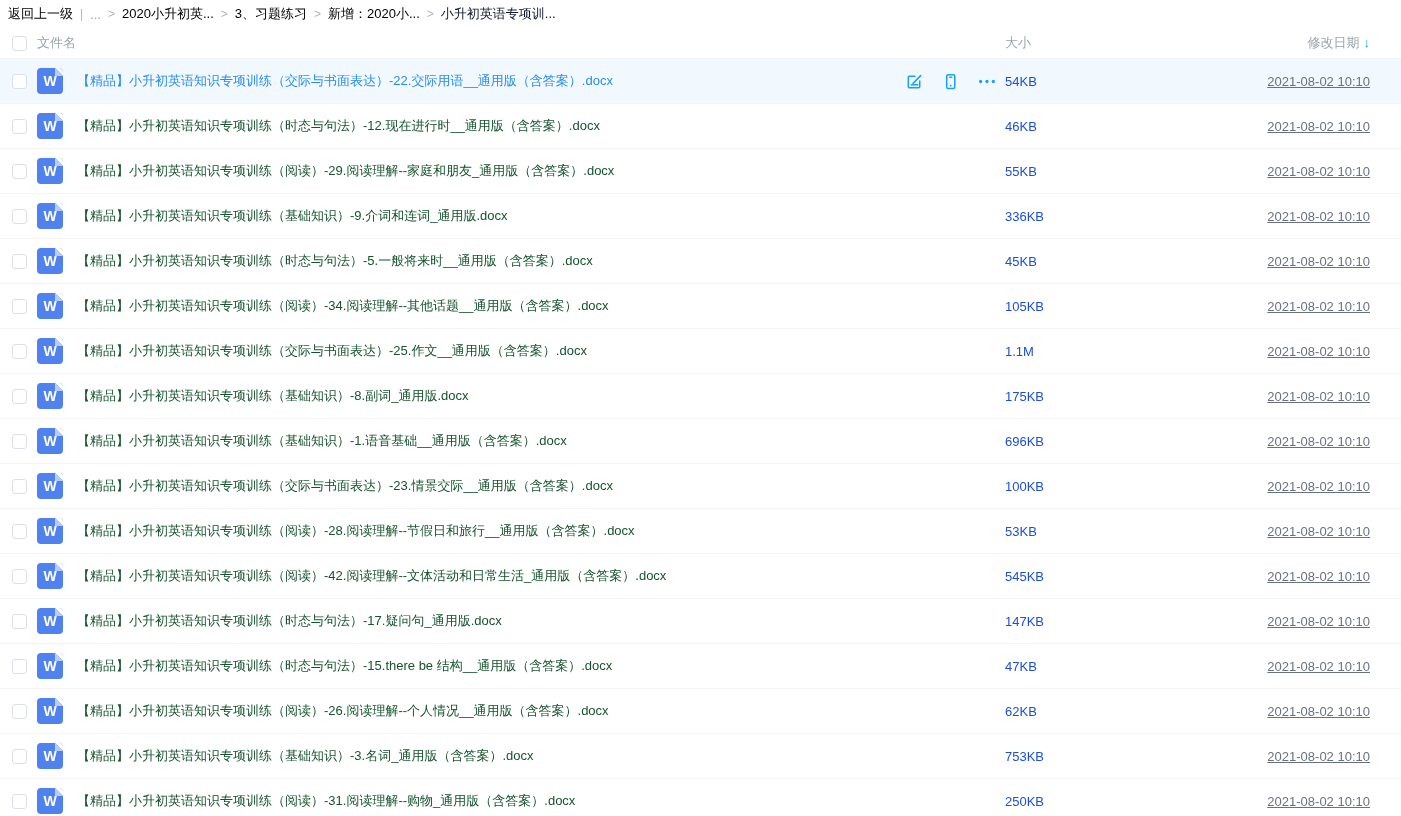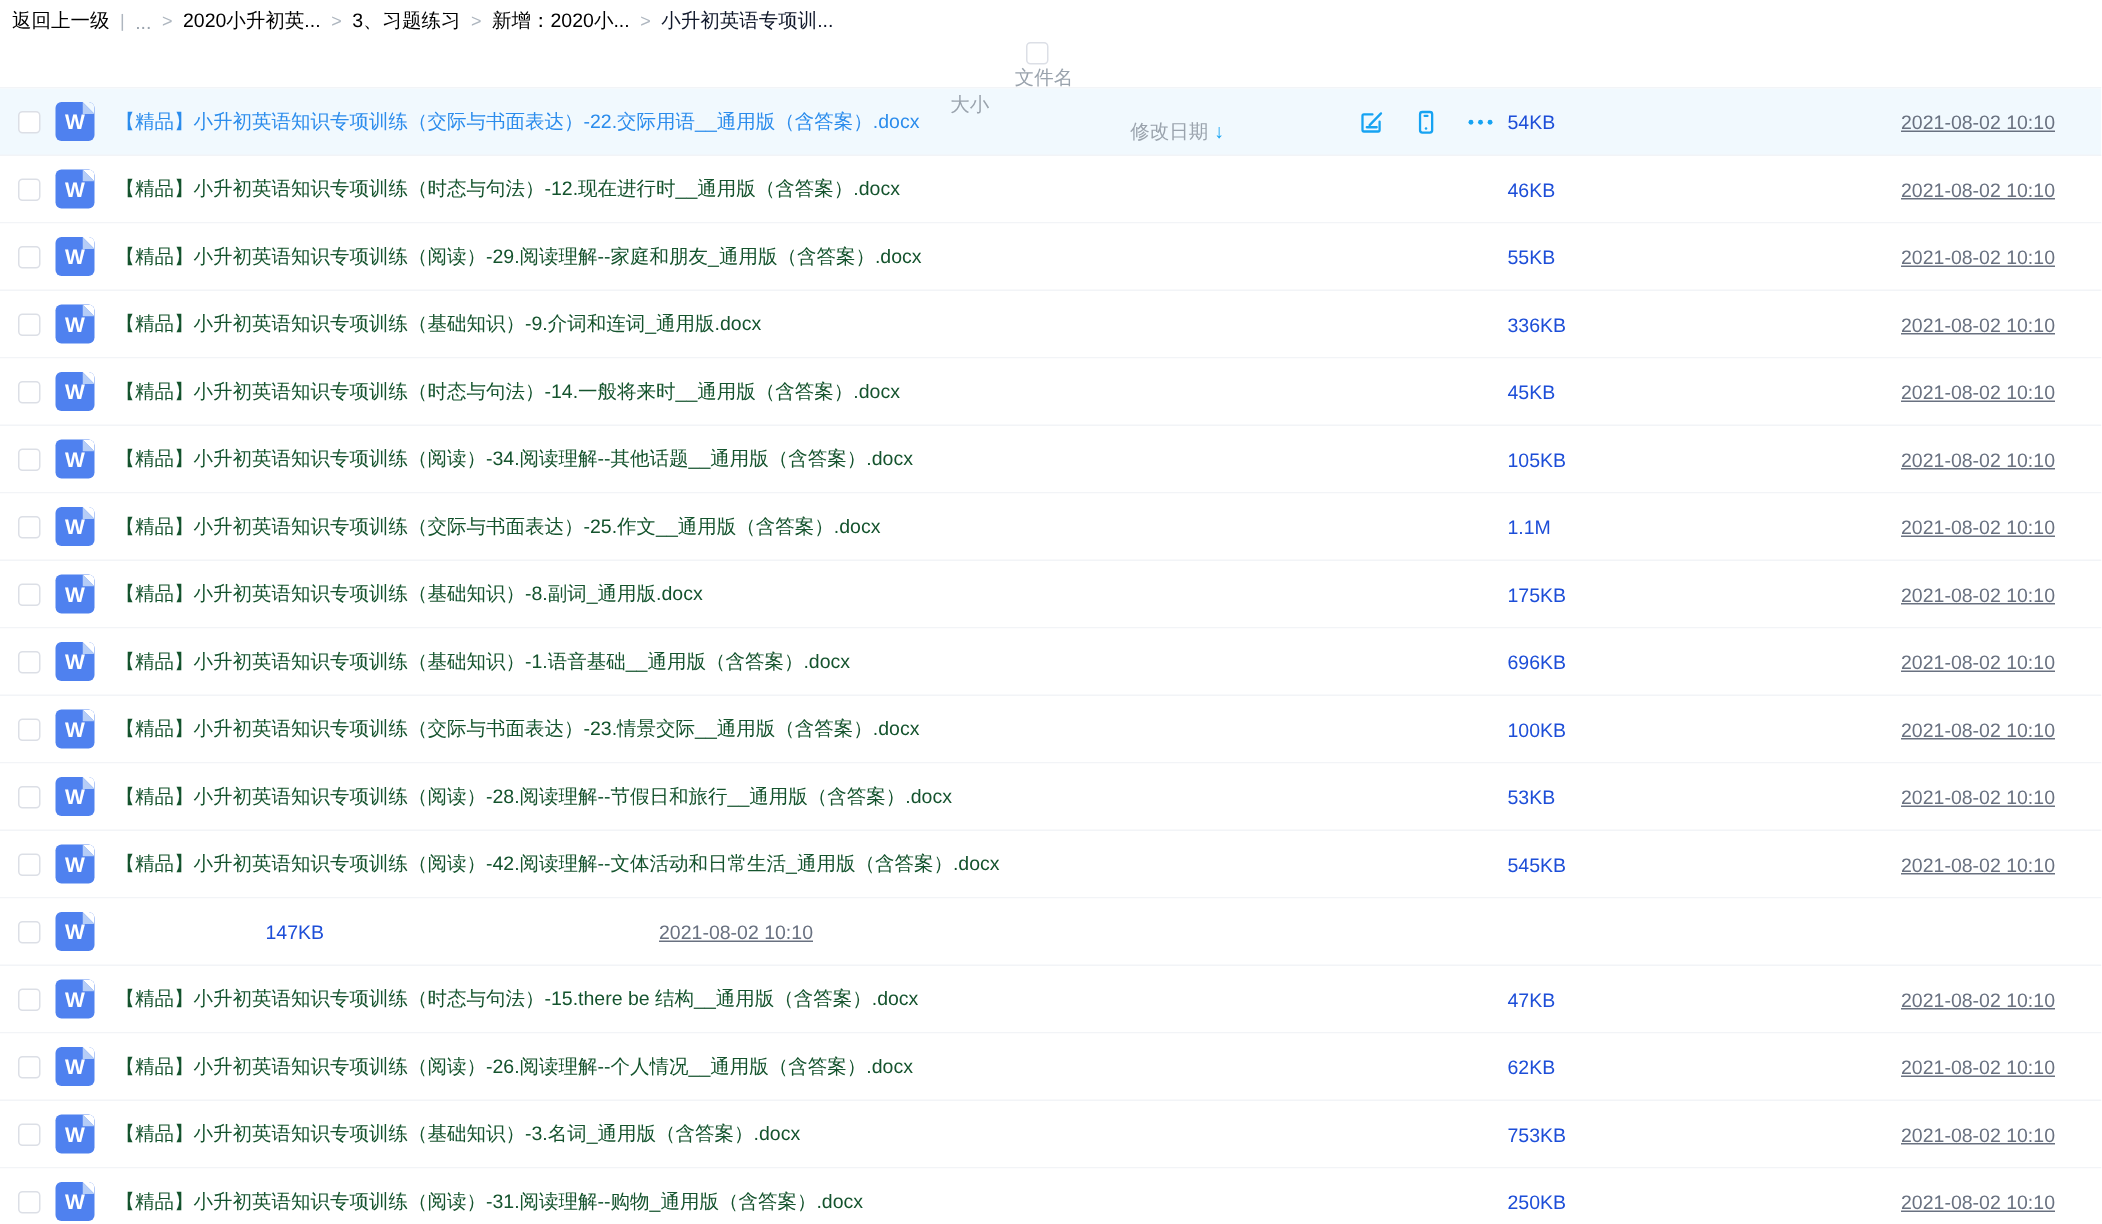--- a/index.html
+++ b/index.html
@@ -10,21 +10,21 @@
   .breadcrumb { height:28px; display:flex; align-items:center; padding-left:8px;
     font-size:13px; color:#9aa3ad; white-space:nowrap; }
   .breadcrumb .sep { margin:0 7px; color:#aeb6bf; font-size:12px; }
   .crumb-link { color:#000000; text-decoration:none; cursor:pointer; }
   .crumb-muted { color:#9aa3ad; }
   .crumb-current { color:#0f172a; }
 
   
   .list-header { height:31px; display:flex; align-items:center;
     padding:0 31px 0 12px; color:#9aa3ad; font-size:13px;
-    border-bottom:1px solid #f2f4f7;flex-direction:column; }
+    border-bottom:1px solid #f2f4f7; }
   .col-name-h { flex:1; margin-left:10px; }
   .col-actions { width:100px; }
   .col-size { width:115px; }
   .col-date { width:250px; text-align:right; }
   .sort-arrow { color:#16a3f2; font-weight:bold; font-size:13px; margin-left:4px; cursor:pointer; }
 
   
   .file-row { height:45px; display:flex; align-items:center;
     padding:0 31px 0 12px; border-bottom:1px solid #f2f4f7;
     --row-bg:#ffffff; background:var(--row-bg); cursor:pointer; }
@@ -188,21 +188,21 @@
     </span>
     <span class="fsize">336KB</span>
     <span class="fdate">2021-08-02 10:10</span>
   </div>
 
   <div class="file-row">
     <span class="cbx"></span>
     <span class="file-icon">
         <span class="glyph">W</span>
       </span>
-    <span class="fname">【精品】小升初英语知识专项训练（时态与句法）-14.一般将来时__通用版（含答案）.docx</span>
+    <span class="fname">【精品】小升初英语知识专项训练（时态与句法）-5.一般将来时__通用版（含答案）.docx</span>
     <span class="actions">
       <svg width="19" height="19" viewBox="0 0 20 20" fill="none" stroke="#16a3f2" stroke-width="1.6" stroke-linecap="round" stroke-linejoin="round" style="visibility: hidden;">
         <path d="M10.5 4.5 H4.5 a1 1 0 0 0 -1 1 v10 a1 1 0 0 0 1 1 h10 a1 1 0 0 0 1 -1 V9.5"></path>
         <path d="M8.5 12 L16.5 3.8"></path>
         <path d="M6.5 13.5 h7"></path>
       </svg>
       <svg width="19" height="19" viewBox="0 0 20 20" fill="none" stroke="#16a3f2" stroke-width="1.6" stroke-linecap="round" stroke-linejoin="round" style="visibility: hidden;">
         <rect x="6" y="2.8" width="8.5" height="14.5" rx="1.6"></rect>
         <path d="M9.2 5.6 h2"></path>
         <circle cx="10.2" cy="14.4" r="0.9" fill="#16a3f2" stroke="none"></circle>
@@ -404,20 +404,21 @@
     </span>
     <span class="fsize">545KB</span>
     <span class="fdate">2021-08-02 10:10</span>
   </div>
 
   <div class="file-row">
     <span class="cbx"></span>
     <span class="file-icon">
         <span class="glyph">W</span>
       </span>
+    <span class="fname">【精品】小升初英语知识专项训练（时态与句法）-17.疑问句_通用版.docx</span>
     <span class="actions">
       <svg width="19" height="19" viewBox="0 0 20 20" fill="none" stroke="#16a3f2" stroke-width="1.6" stroke-linecap="round" stroke-linejoin="round" style="visibility: hidden;">
         <path d="M10.5 4.5 H4.5 a1 1 0 0 0 -1 1 v10 a1 1 0 0 0 1 1 h10 a1 1 0 0 0 1 -1 V9.5"></path>
         <path d="M8.5 12 L16.5 3.8"></path>
         <path d="M6.5 13.5 h7"></path>
       </svg>
       <svg width="19" height="19" viewBox="0 0 20 20" fill="none" stroke="#16a3f2" stroke-width="1.6" stroke-linecap="round" stroke-linejoin="round" style="visibility: hidden;">
         <rect x="6" y="2.8" width="8.5" height="14.5" rx="1.6"></rect>
         <path d="M9.2 5.6 h2"></path>
         <circle cx="10.2" cy="14.4" r="0.9" fill="#16a3f2" stroke="none"></circle>

